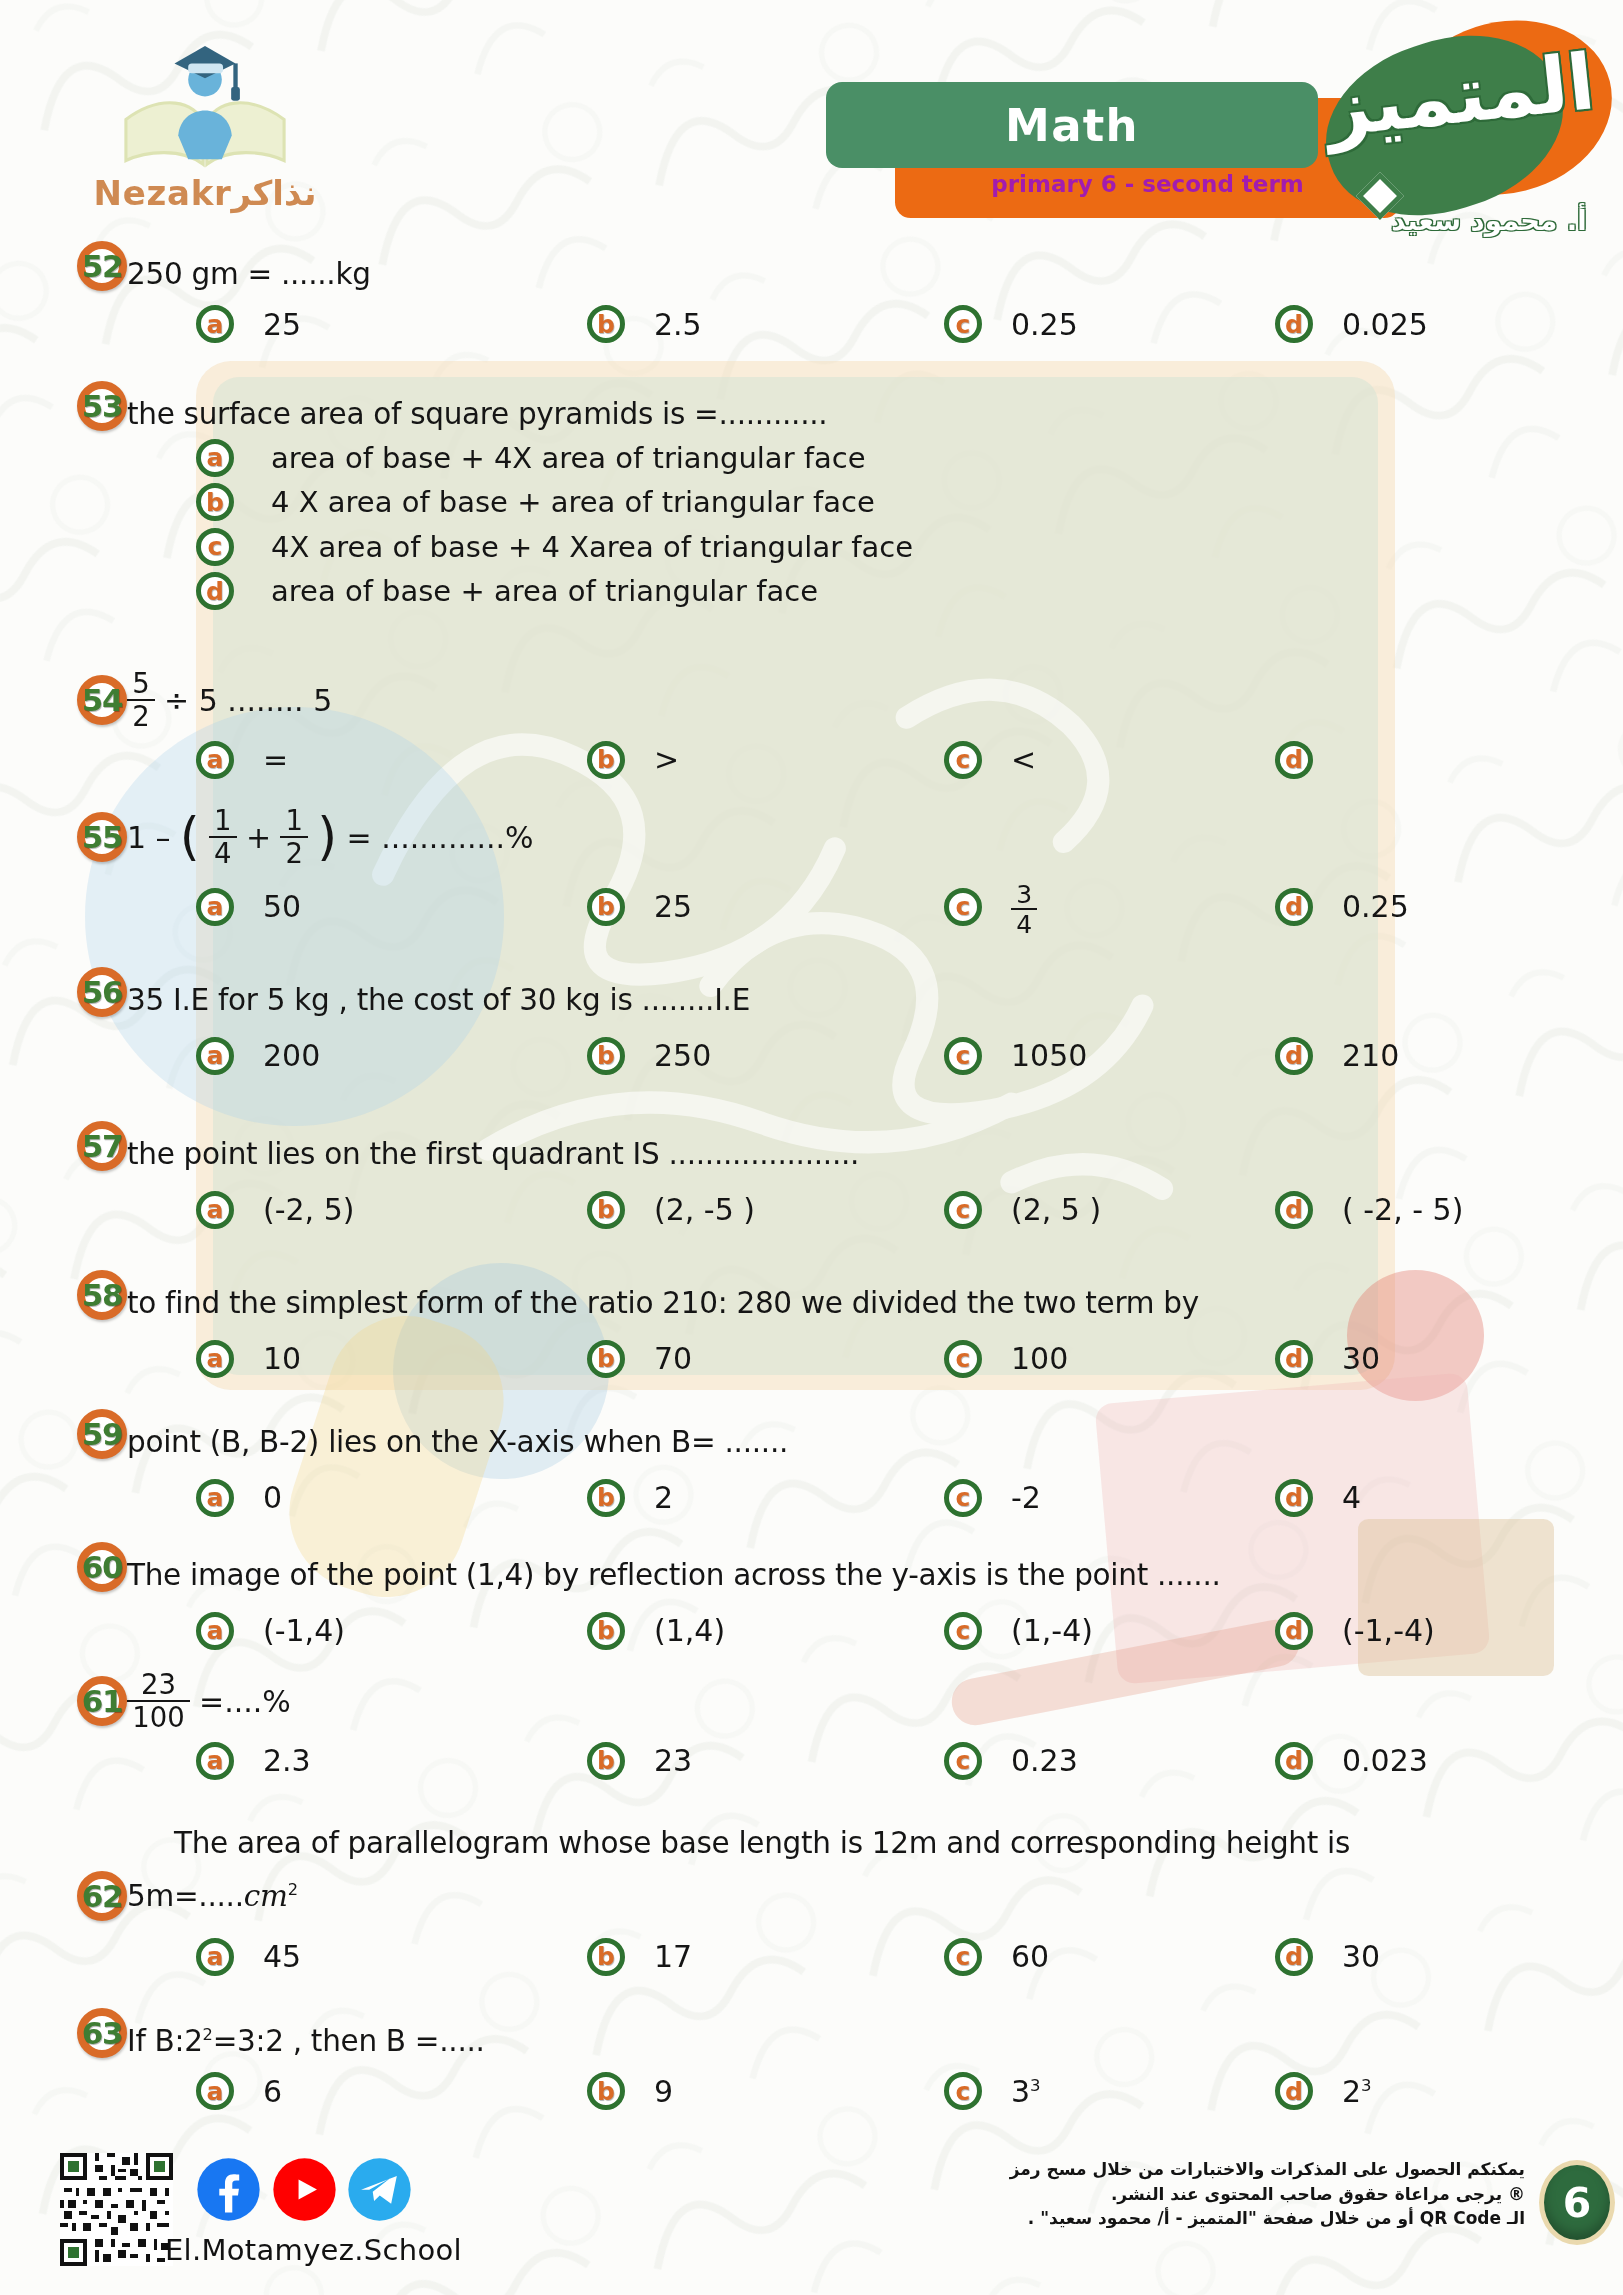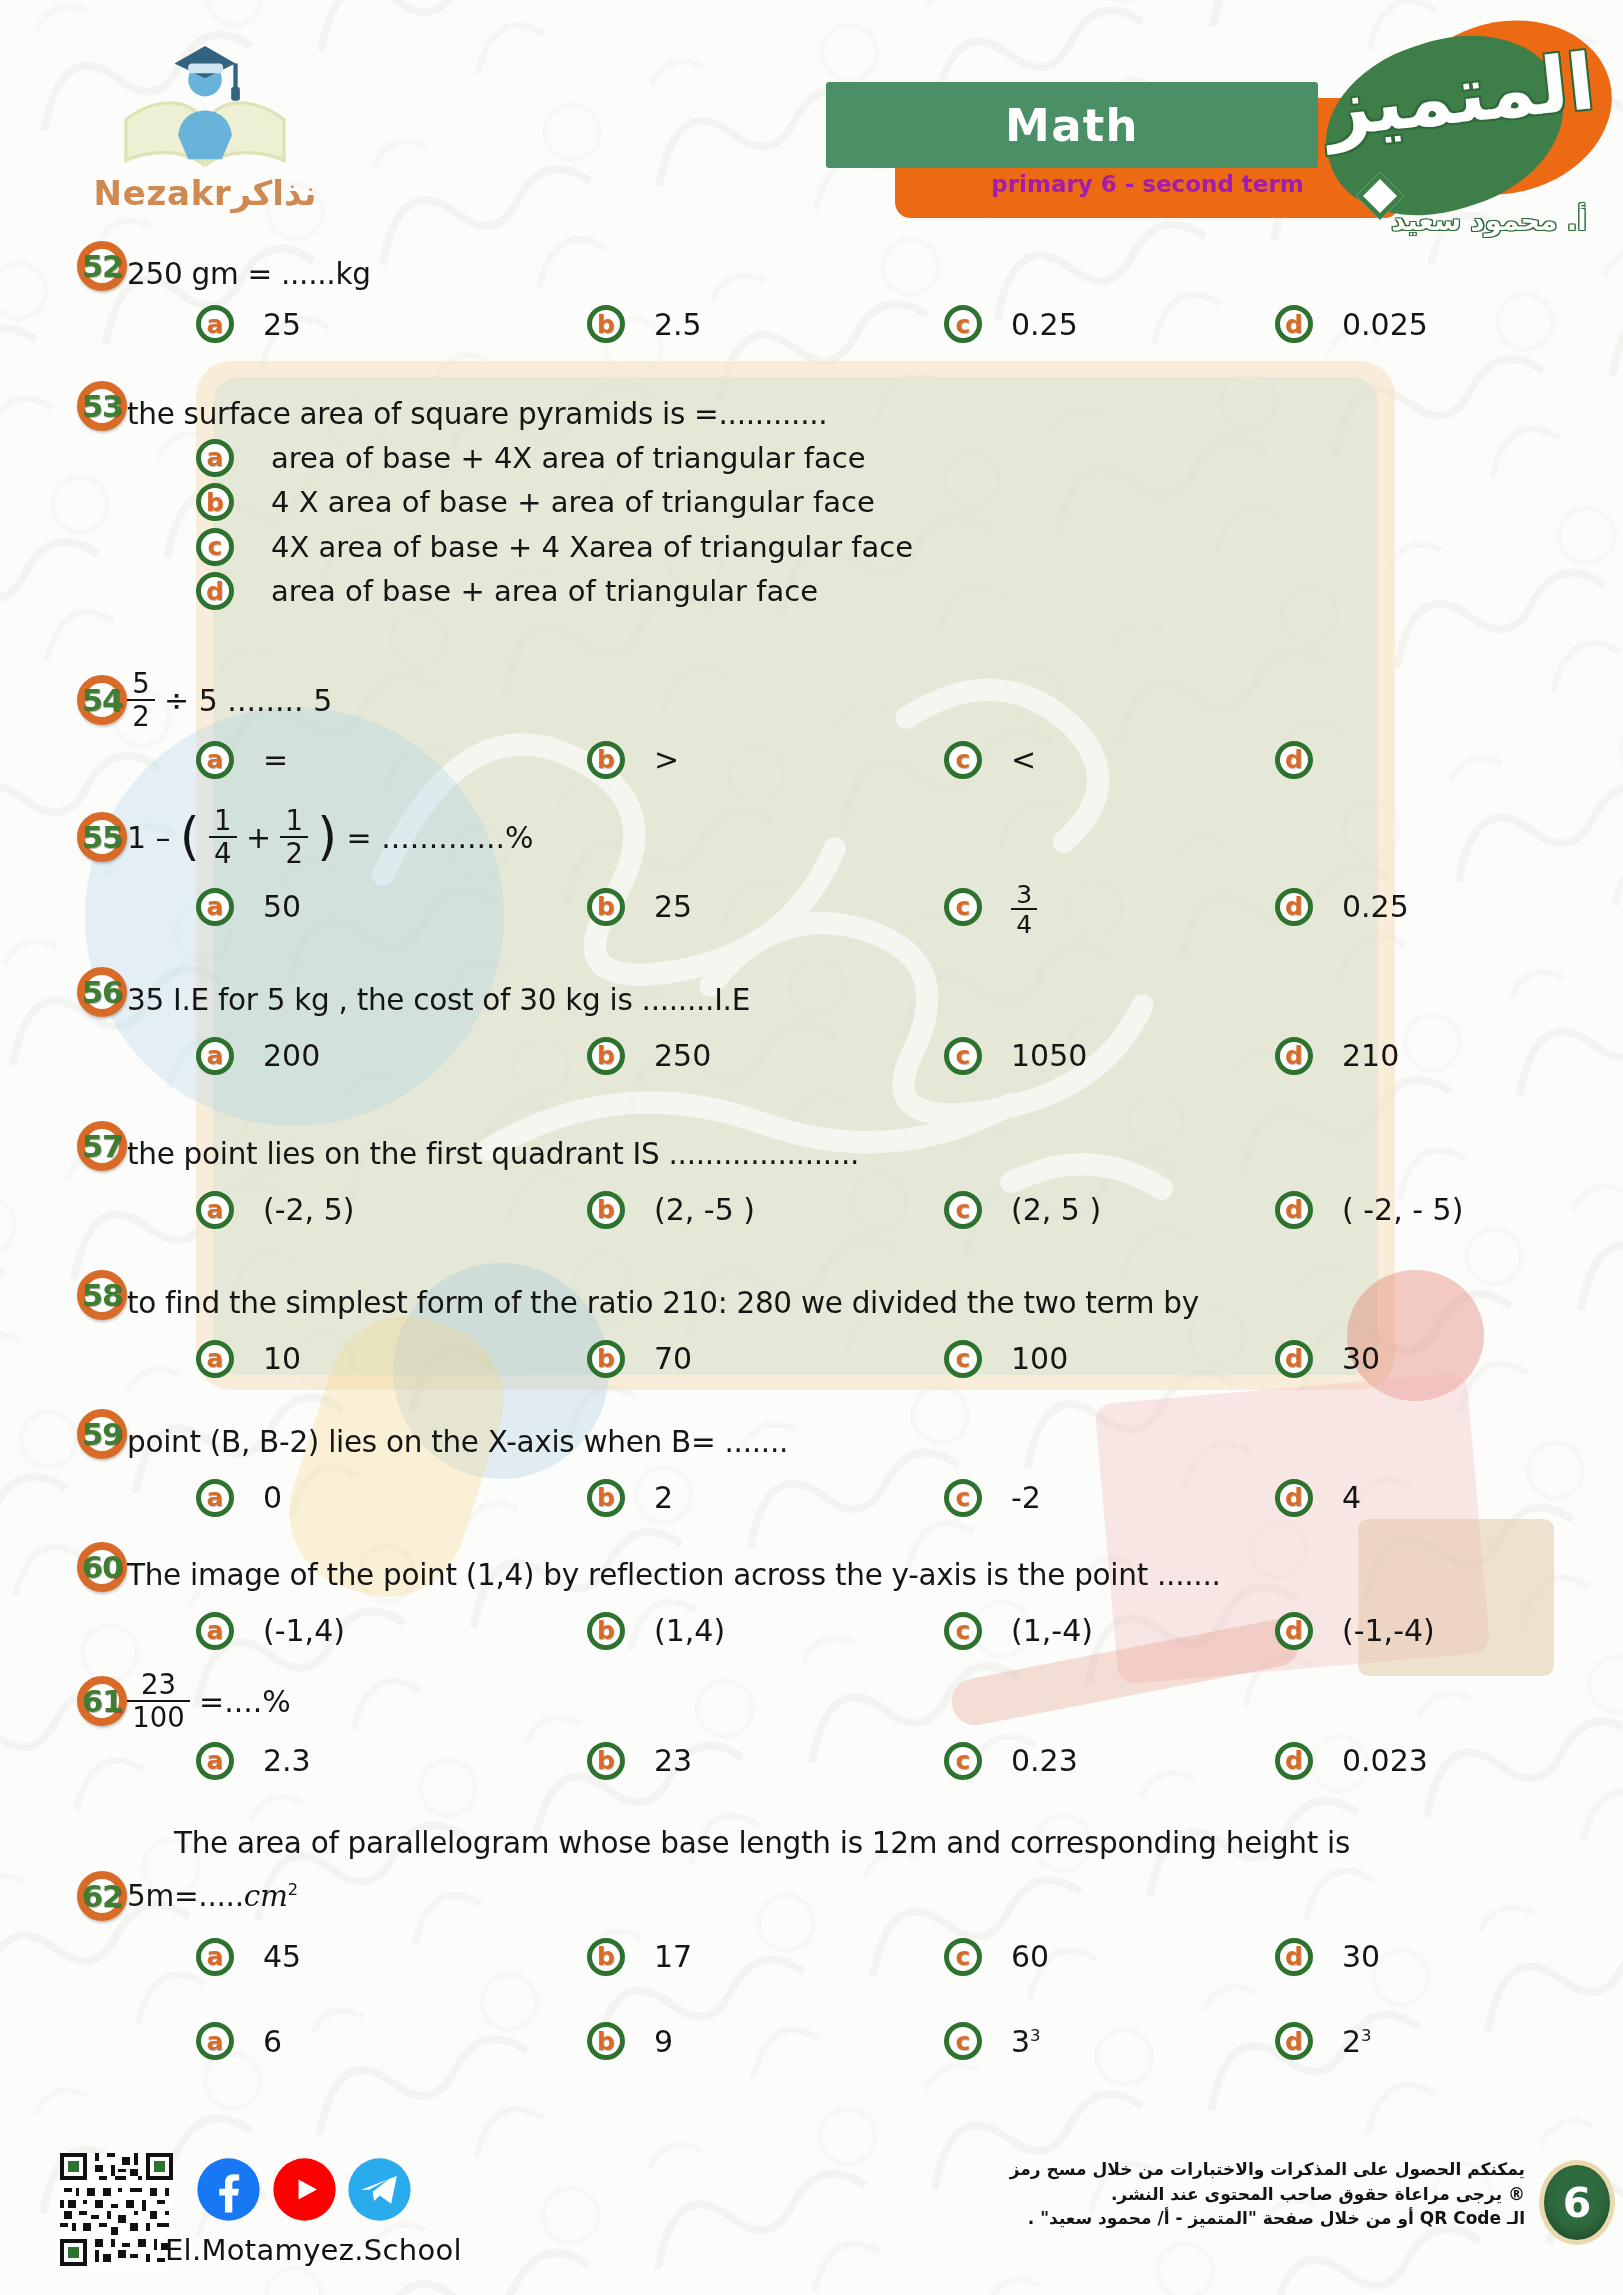--- a/index.html
+++ b/index.html
@@ -25,21 +25,21 @@
   .b-pink{left:1106px;top:1388px;width:373px;height:281px;background:rgba(238,178,178,.30);border-radius:17px;transform:rotate(-5deg);}
   .b-books{left:1358px;top:1519px;width:196px;height:157px;background:rgba(222,195,156,.45);border-radius:10.5px;}
   .b-pencil{left:949px;top:1649px;width:353px;height:47px;background:rgba(224,148,128,.30);border-radius:26px;transform:rotate(-11deg);}
 
   
   .brand{position:absolute;left:84px;top:31px;width:242px;text-align:center;}
   .brand-text{margin-top:2.6px;font-size:34px;font-weight:bold;color:#cf8a52;letter-spacing:0.7px;}
   .banner-orange{position:absolute;left:895px;top:98px;width:505px;height:120px;
     background:var(--orange2);border-radius:15.7px;}
   .banner-green{position:absolute;left:826px;top:82px;width:492px;height:86px;
-    background:var(--green-banner);border-radius:3px;display:flex;align-items:center;justify-content:center;}
+    background:var(--green-banner);border-radius:16px;display:flex;align-items:center;justify-content:center;}
   .banner-green span{font-size:45px;font-weight:bold;color:#fff;letter-spacing:1.3px;}
   .banner-term{position:absolute;left:895px;top:171px;width:505px;text-align:center;
     font-size:23px;font-weight:bold;color:#a21caf;}
   .logo{position:absolute;left:1312px;top:3.9px;width:311px;height:242px;}
   .logo .el-o{position:absolute;left:85px;top:18.3px;width:216px;height:171px;background:var(--orange2);
     border-radius:50%;transform:rotate(-14deg);}
   .logo .el-g{position:absolute;left:11.8px;top:37px;width:241px;height:169px;background:#3e7e49;
     border-radius:48%;transform:rotate(-18deg);}
   .logo .ttl{position:absolute;left:3.9px;top:47px;width:288px;text-align:center;font-size:77px;font-weight:bold;color:#fff;
     transform:rotate(-6deg);
@@ -563,20 +563,28 @@
       <div class="opt">
           <span class="ocir">
             <i>d</i>
           </span>
           <span class="oval">30</span>
         </div>
     </div>
   </section>
 
   <section class="q" style="top:2008px">
+    <div class="qrow">
+      <div class="qnum">
+          <b>63</b>
+        </div>
+      <div class="qtext">
+        <span>If B:2</span><sup>2</sup><span>=3:2 , then B =.....</span>
+      </div>
+    </div>
     <div class="opts" style="margin-top:14.4px">
       <div class="opt">
           <span class="ocir">
             <i>a</i>
           </span>
           <span class="oval">6</span>
         </div>
       <div class="opt">
           <span class="ocir">
             <i>b</i>

